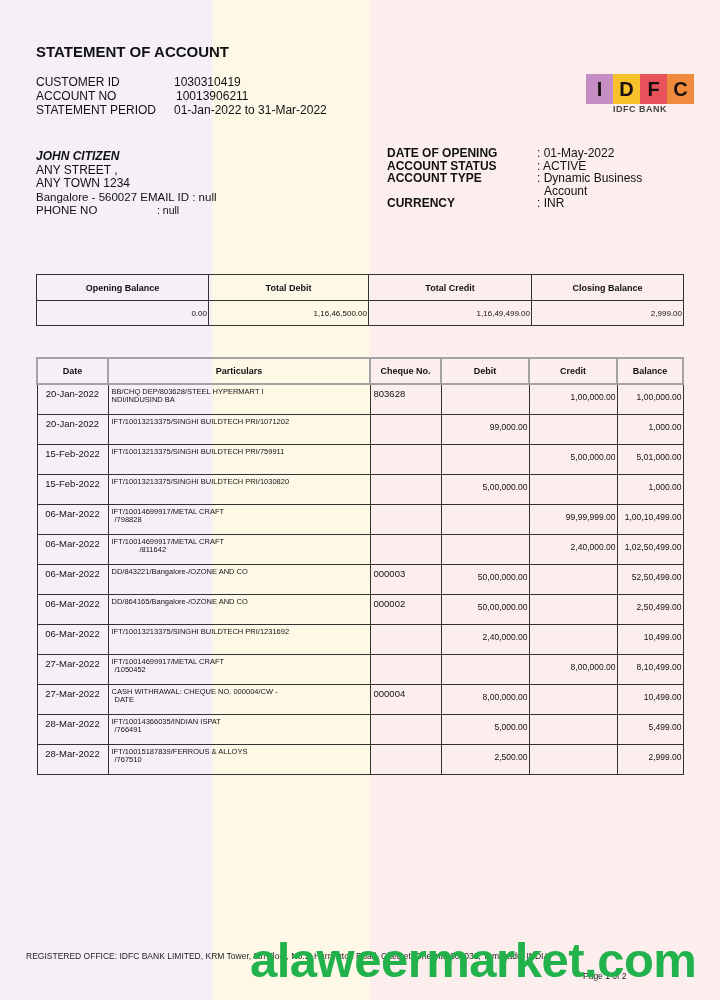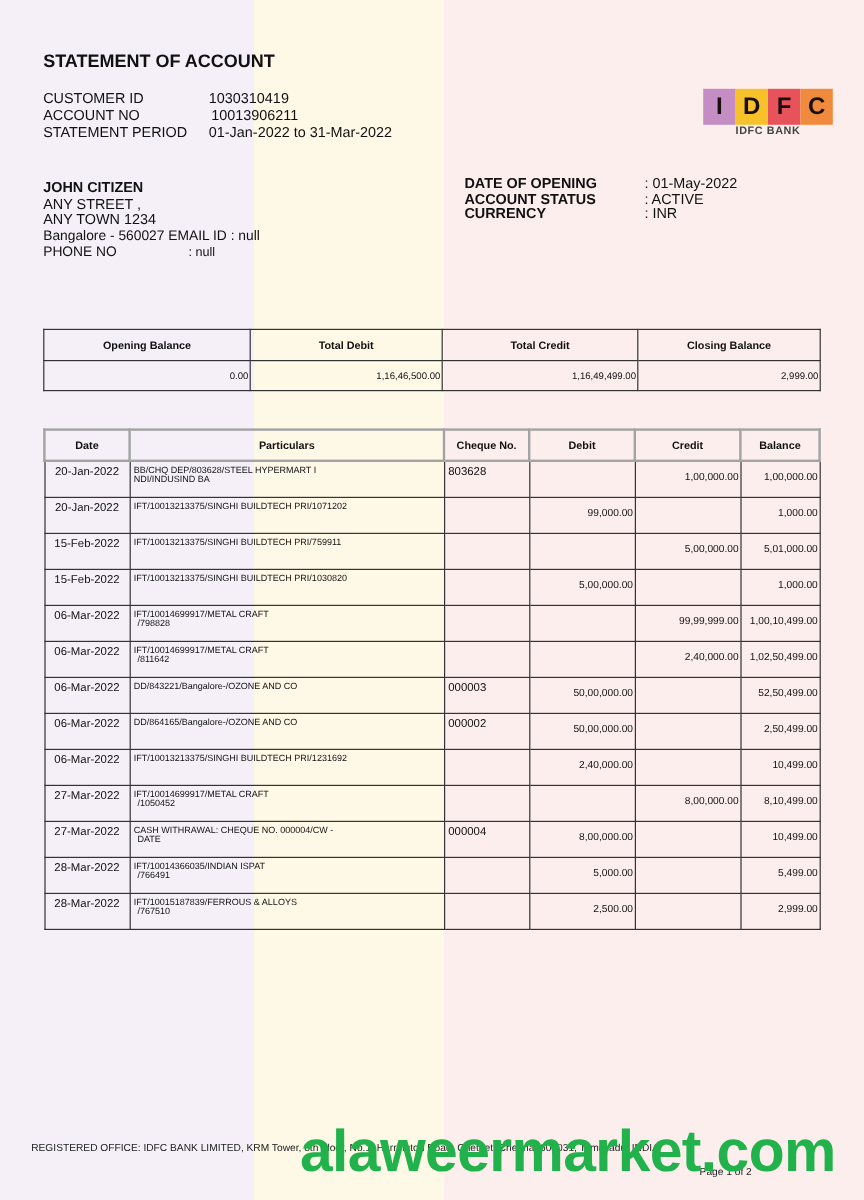--- a/index.html
+++ b/index.html
@@ -10,21 +10,21 @@
   }
   .abs { position:absolute; }
   .title { left:36px; top:43px; font-size:15px; font-weight:bold; }
   .hdr-row { left:36px; font-size:12px; }
   .hdr-row .lbl { display:inline-block; width:138px; }
   .logo { left:586px; top:74px; width:108px; }
   .logo-blocks { display:flex; height:30px; }
   .logo-blocks div { flex:1; display:flex; align-items:center; justify-content:center; font-weight:bold; font-size:20px; color:#1a0f0f; letter-spacing:0; }
   .logo-sub { text-align:center; font-size:9px; font-weight:bold; color:#444; margin-top:0; letter-spacing:0.5px; }
   .cust { left:36px; top:150px; font-size:12px; line-height:13.5px; }
-  .cust .name { font-weight:bold; }
+  .cust .name { font-weight:bold;font-style:italic; }
   .acct { left:387px; top:147px; font-size:12px; line-height:12.5px; }
   .acct .r { display:flex; }
   .acct .k { width:150px; font-weight:bold; }
   .acct .v { width:110px; }
   table { border-collapse:collapse; position:absolute; }
   .summary { left:36px; top:274px; width:648px; font-size:9px; }
   .summary th { height:23px; font-weight:bold; border:1px solid #333; font-size:9px; }
   .summary td { height:22px; text-align:right; border:1px solid #333; padding-right:1px; font-size:8px; }
   .txn { left:36px; top:357px; width:648px; font-size:9px; }
   .txn th { height:22px; border:2px solid #a3a3a3; font-weight:bold; font-size:9px; }
@@ -73,20 +73,27 @@
 <div class="abs acct">
   <div class="r">
       <div class="k">DATE OF OPENING</div>
       <div class="v">: 01-May-2022</div>
     </div>
   <div class="r">
       <div class="k">ACCOUNT STATUS</div>
       <div class="v">: ACTIVE</div>
     </div>
   <div class="r">
+      <div class="k">ACCOUNT TYPE</div>
+      <div class="v">
+        <div>: Dynamic Business</div>
+        <div style="padding-left:7px">Account</div>
+      </div>
+    </div>
+  <div class="r">
       <div class="k">CURRENCY</div>
       <div class="v">: INR</div>
     </div>
 </div>
 
 <table class="summary">
   <thead>
     <tr>
       <th style="width:169px">Opening Balance</th>
       <th style="width:157px">Total Debit</th>
@@ -168,21 +175,21 @@
         </td>
         <td class="chq"></td>
         <td class="amt"></td>
         <td class="amt">99,99,999.00</td>
         <td class="amt">1,00,10,499.00</td>
       </tr>
       <tr>
         <td class="date">06-Mar-2022</td>
         <td class="part">
           <div>IFT/10014699917/METAL CRAFT</div>
-          <div style="padding-left: 3px;">/811642</div>
+          <div style="padding-left: 3px; margin-left: 25px;">/811642</div>
         </td>
         <td class="chq"></td>
         <td class="amt"></td>
         <td class="amt">2,40,000.00</td>
         <td class="amt">1,02,50,499.00</td>
       </tr>
       <tr>
         <td class="date">06-Mar-2022</td>
         <td class="part">
           <div>DD/843221/Bangalore-/OZONE AND CO</div>

